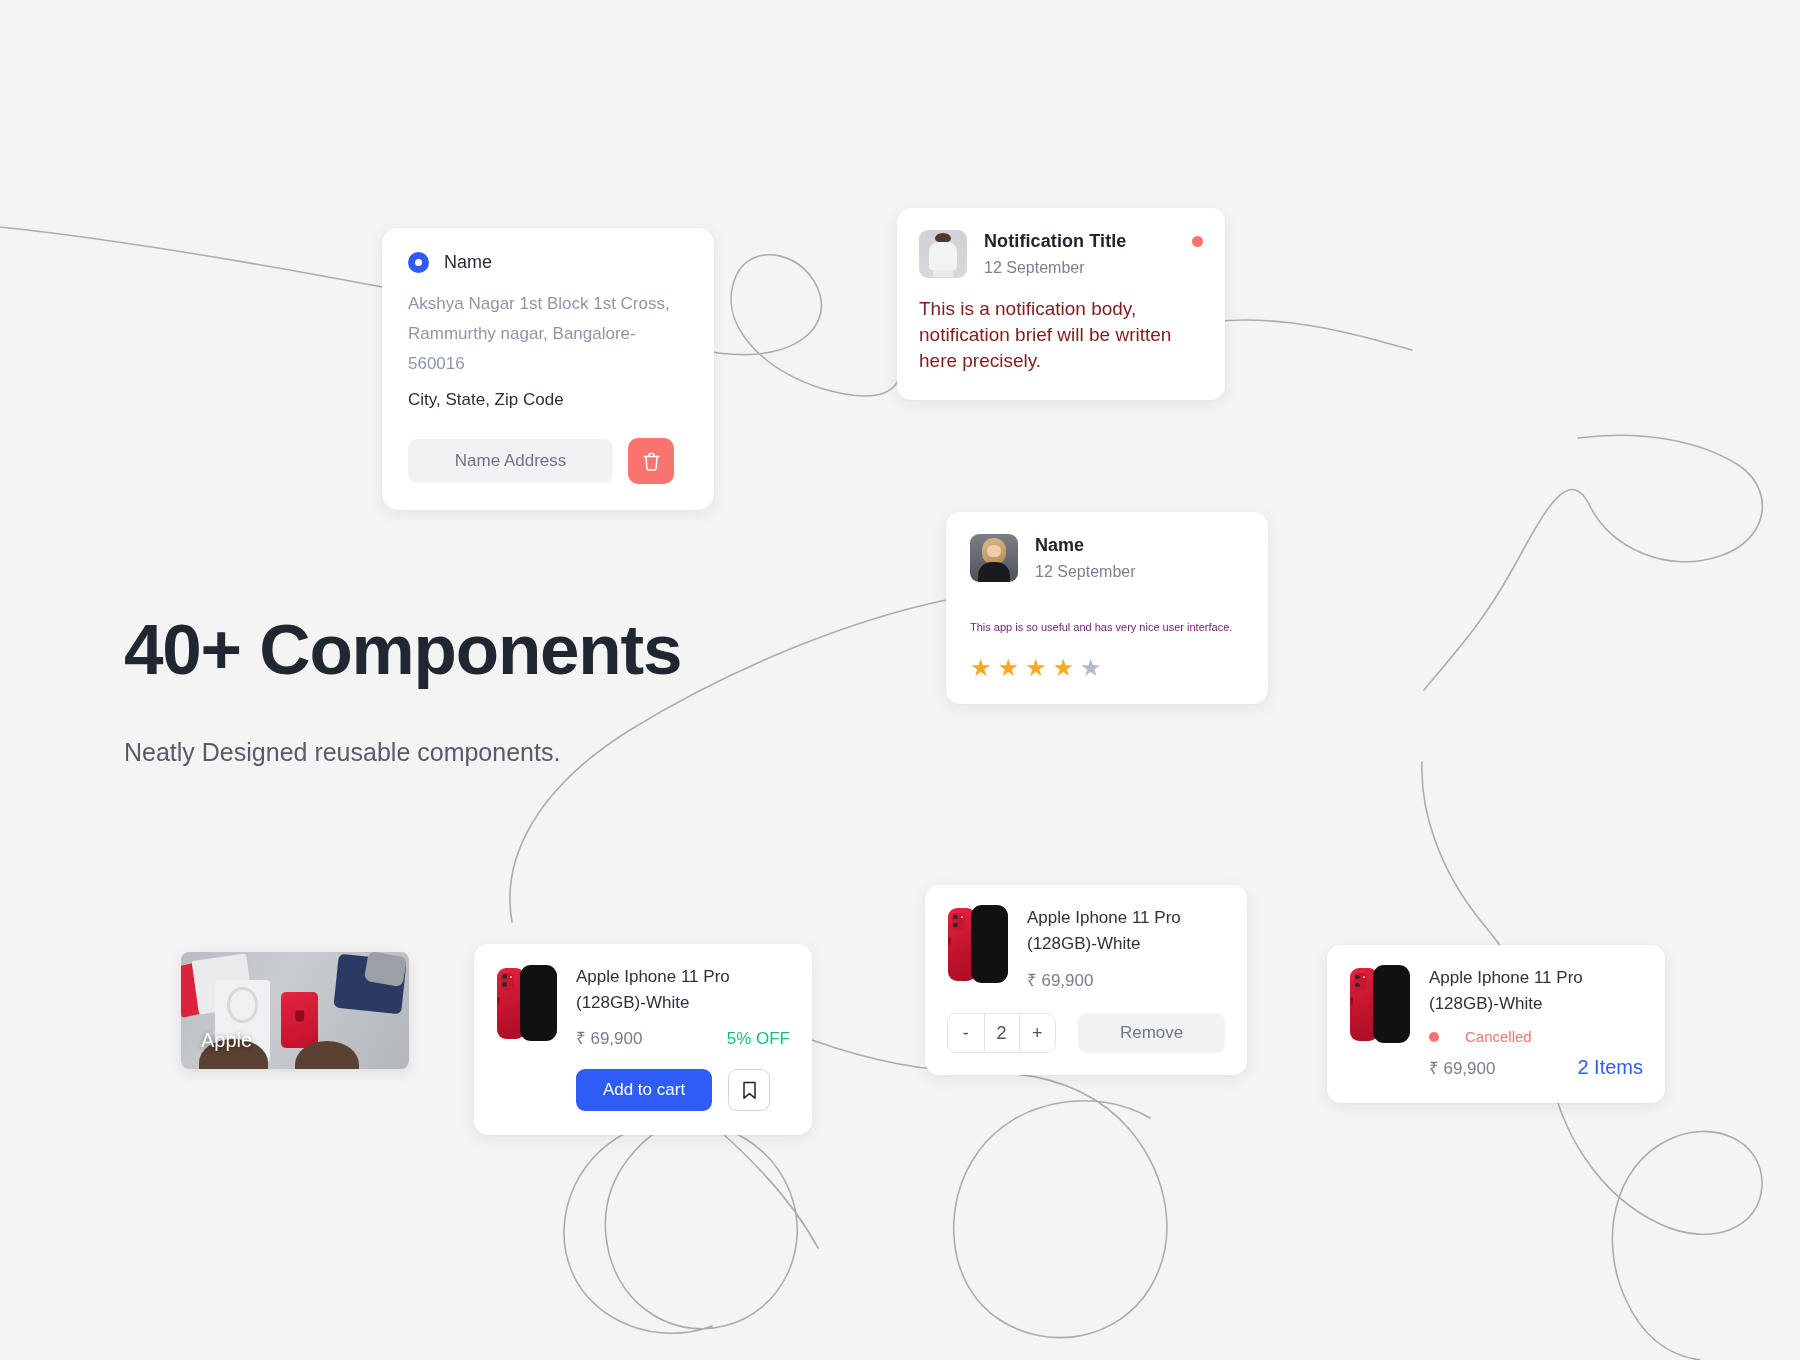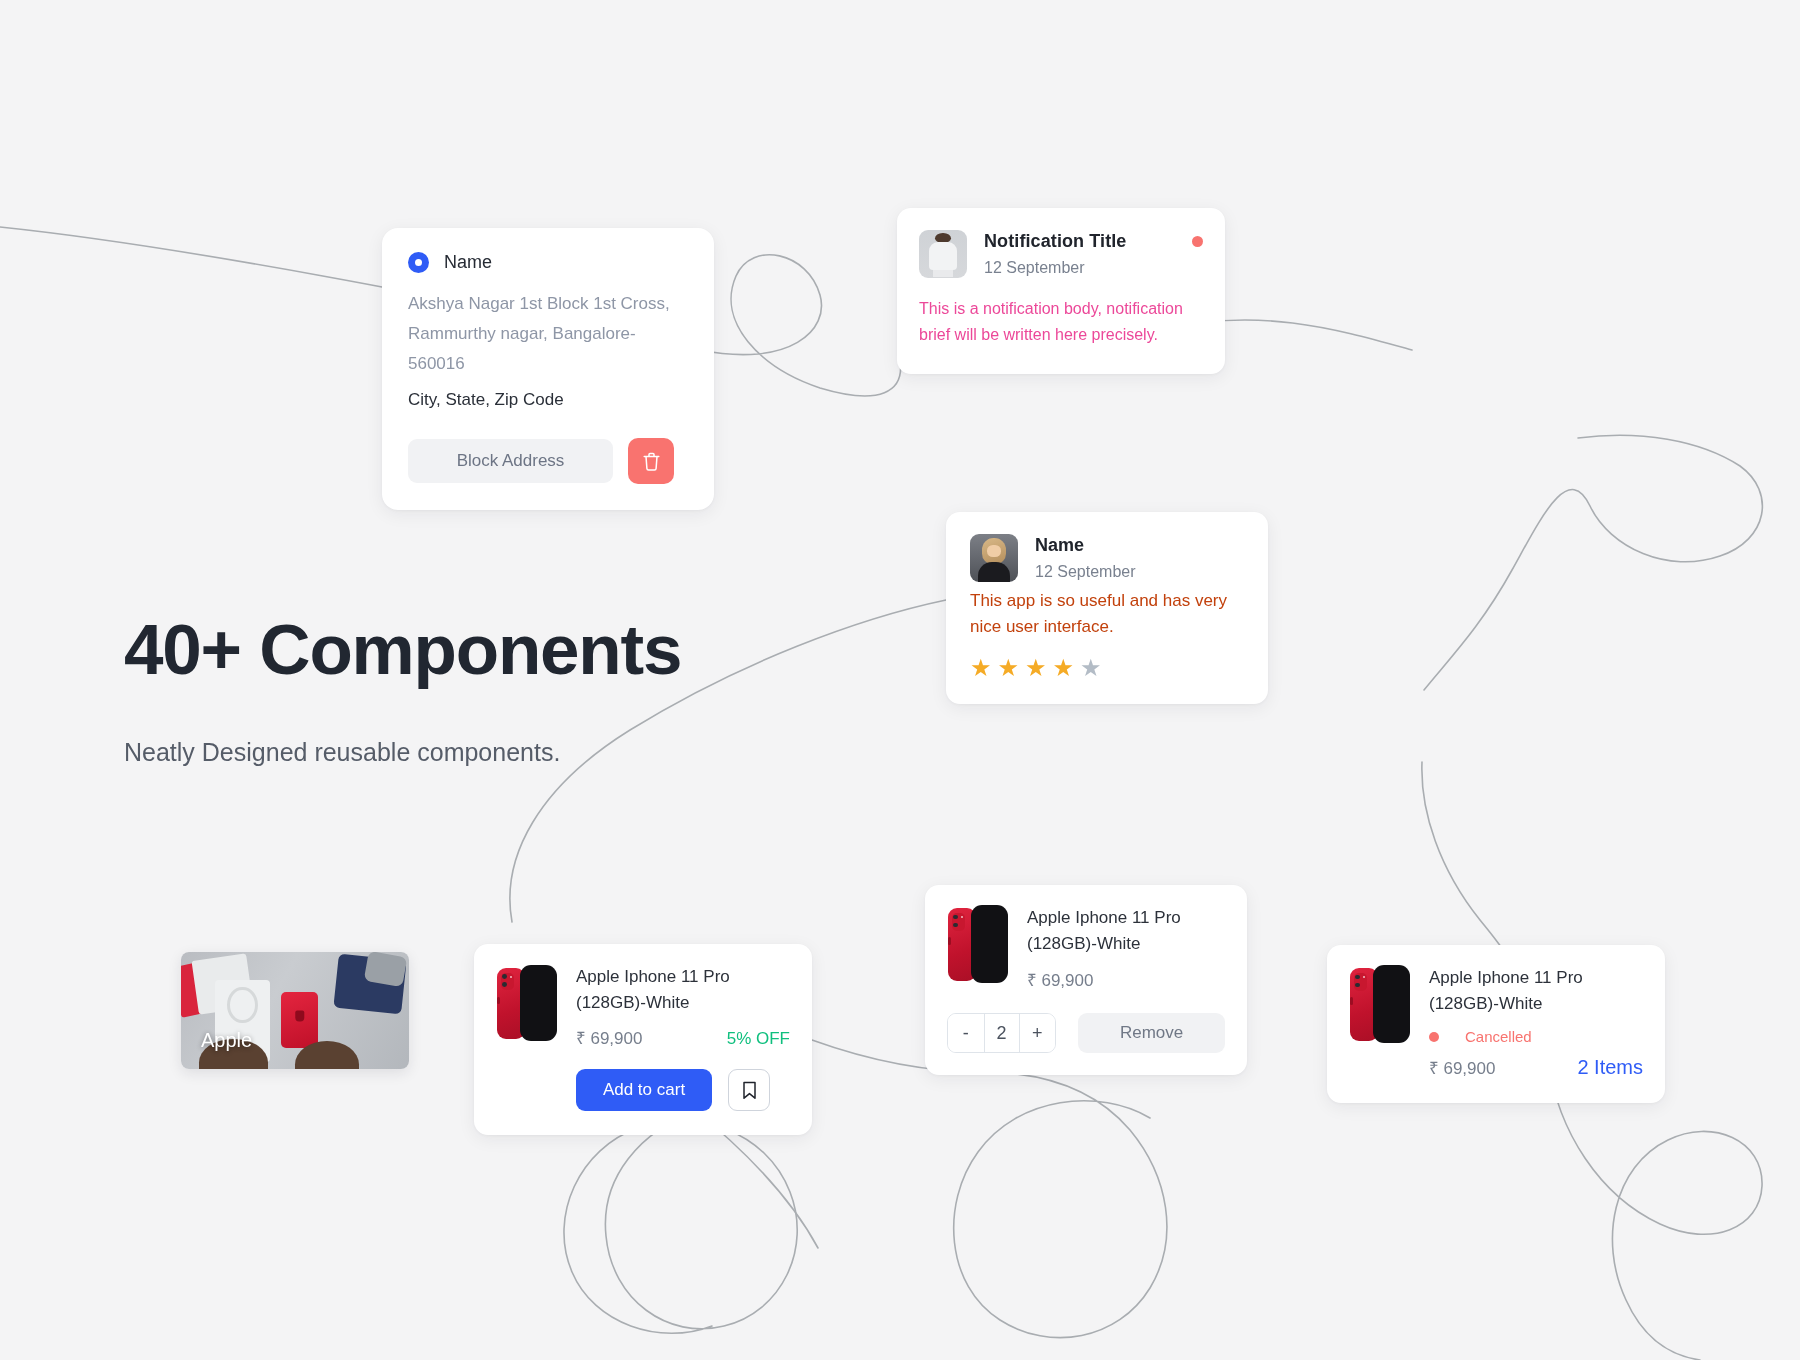--- a/index.html
+++ b/index.html
@@ -46,27 +46,27 @@
   #notification-card { left: 897px; top: 208px; width: 328px; padding: 22px 22px 26px 22px; }
   .nrow { display: flex; align-items: flex-start; gap: 17px; }
   .thumb-person {
     width: 48px; height: 48px; border-radius: 9px; flex: 0 0 auto; overflow: hidden;
     background: #cfd3d8;
   }
   .nmeta { flex: 1 1 auto; padding-top: 1px; }
   .ntitle { font-size: 18px; font-weight: bold; color: #20242c; letter-spacing: .1px; }
   .ndate { margin-top: 7px; font-size: 16px; color: #79818f; }
   .dot-unread { width: 11px; height: 11px; border-radius: 50%; background: #f8736f; margin-top: 6px; flex: 0 0 auto; }
-  .nbody { margin-top: 18px; font-size: 16px; line-height: 26px; color: #ec4899; }
+  .nbody { margin-top: 18px; font-size: 19px; line-height: 26px; color: #7f1d1d; }
 
   
   #review-card { left: 946px; top: 512px; width: 322px; padding: 22px 24px 24px 24px; }
   .rtitle { font-size: 18px; font-weight: bold; color: #20242c; }
   .rdate { margin-top: 7px; font-size: 16px; color: #79818f; }
-  .rbody { margin-top: 6px; font-size: 17px; line-height: 26px; color: #c2410c; }
+  .rbody { margin-top: 32px; font-size: 11px; line-height: 26px; color: #701a75; }
   .stars { margin-top: 16px; display: flex; gap: 6px; font-size: 24px; line-height: 1; }
   .star-on { color: #f5ab26; }
   .star-off { color: #b3bcc6; }
 
   
   #smartphone-card { left: 1412px; top: 296px; width: 163px; height: 198px; border-radius: 12px; overflow: hidden; }
   .badge-off {
     position: absolute; left: 35px; top: 0; background: #5ff0ae;
     color: #123d2b; font-size: 15px; padding: 9px 15px 10px 15px;
     border-bottom-left-radius: 13px; border-bottom-right-radius: 13px; z-index: 3;
@@ -224,21 +224,21 @@
   <div class="card" id="address-card">
     <div class="addr-head">
       <span class="radio">
           <i></i>
         </span>
       <span class="addr-name">Name</span>
     </div>
     <div class="addr-lines">Akshya Nagar 1st Block 1st Cross, Rammurthy nagar, Bangalore-560016</div>
     <div class="addr-city">City, State, Zip Code</div>
     <div class="addr-actions">
-      <button class="btn-edit">Block Address</button>
+      <button class="btn-edit">Name Address</button>
       <button class="btn-trash">
         <svg width="19" height="21" viewBox="0 0 19 21">
           <path d="M2.2 5.4h14.6M7 5.4V3.4a1 1 0 011-1h3a1 1 0 011 1v2M4 5.4l.9 12.1a1.6 1.6 0 001.6 1.5h6a1.6 1.6 0 001.6-1.5l.9-12.1" stroke="#ffffff" stroke-width="1.5" fill="none" stroke-linecap="round" stroke-linejoin="round"></path>
         </svg>
       </button>
     </div>
   </div>
 
   <div class="card" id="notification-card">
     <div class="nrow">

